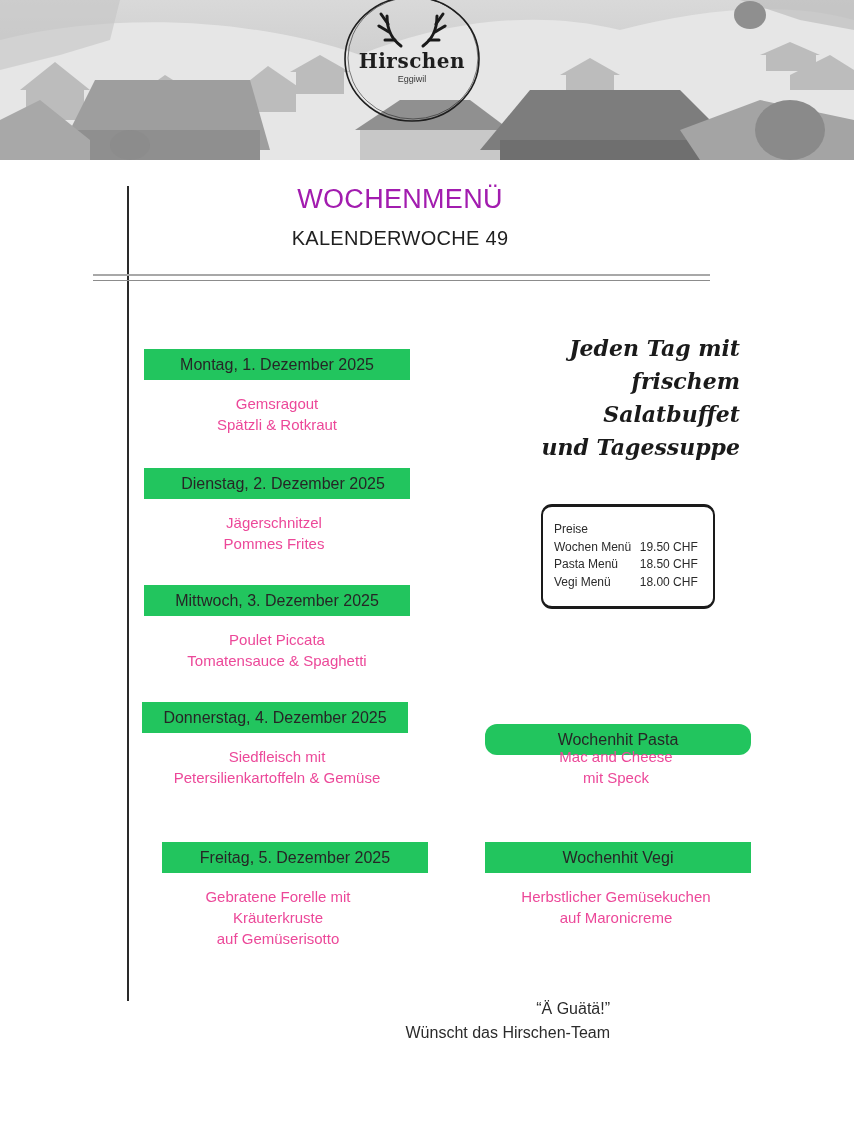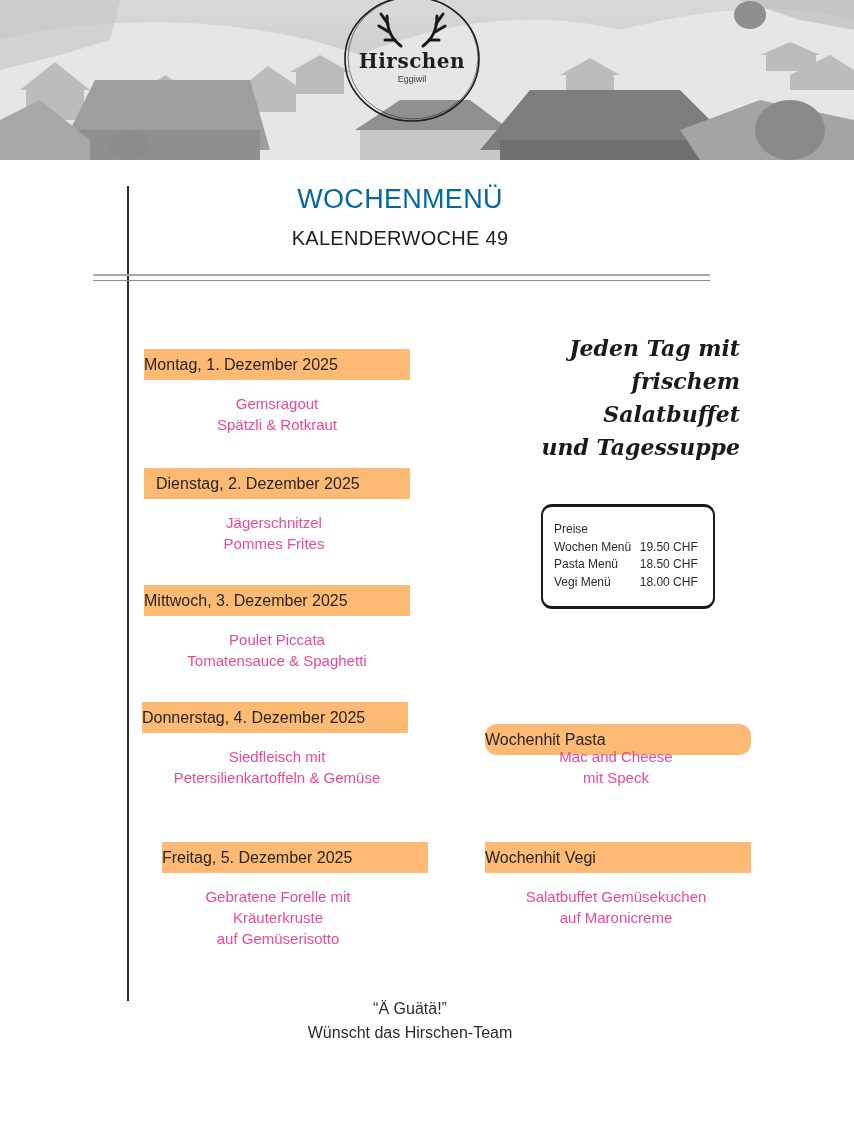--- a/index.html
+++ b/index.html
@@ -22,36 +22,36 @@
     font-size: 20px; color: #1e1e1e; letter-spacing: 0.5px;
   }
   .logo-sub {
     position: absolute; left: 0; right: 0; top: 80px; text-align: center;
     font-size: 9px; color: #3a3a3a;
   }
 
   
   .title-main {
     position: absolute; left: 200px; width: 400px; top: 184px; text-align: center;
-    font-size: 27px; font-weight: normal; color: #0369a1; letter-spacing: 0.3px;
+    font-size: 27px; font-weight: normal; color: #a21caf; letter-spacing: 0.3px;
   }
   .title-sub {
     position: absolute; left: 200px; width: 400px; top: 227px; text-align: center;
     font-size: 20px; color: #1f1f1f; letter-spacing: 0.3px;
   }
 
   
   .vline { position: absolute; left: 127px; top: 186px; width: 2px; height: 815px; background: #2a2a2a; }
   .hline1 { position: absolute; left: 93px; top: 274px; width: 617px; height: 2px; background: #a8a8a8; }
   .hline2 { position: absolute; left: 93px; top: 280px; width: 617px; height: 1px; background: #8c8c8c; }
 
   
   .day-header {
-    position: absolute; width: 266px; height: 31px; background: #fdba74;
-    font-size: 16px; line-height: 31px; color: #262626;
+    position: absolute; width: 266px; height: 31px; background: #22c55e;
+    font-size: 16px; line-height: 31px; text-align: center; color: #262626;
   }
   .dish {
     position: absolute; width: 280px; text-align: center;
     font-size: 15px; line-height: 21px; color: #ec4899;
   }
 
   
   .slogan {
     position: absolute; left: 490px; top: 332px; width: 250px; text-align: right;
     font-family: "DejaVu Serif", "Liberation Serif", serif; font-style: italic; font-weight: bold;
@@ -63,21 +63,21 @@
     position: absolute; left: 541px; top: 504px; width: 174px; height: 105px;
     border: 2px solid #1a1a1a; border-radius: 11px; border-top-width: 3px; border-bottom-width: 3px;
     padding: 14px 8px 0 11px; font-size: 12px; line-height: 17.5px; color: #2b2b2b;
   }
   .price-row { display: flex; }
   .price-name { width: 92px; }
   .price-val { width: 70px; }
 
   
   .footer {
-    position: absolute; left: 210px; width: 400px; top: 997px; text-align: center;
+    position: absolute; left: 210px; width: 400px; top: 997px; text-align: right;
     font-size: 16px; line-height: 24px; color: #2b2b2b;
   }
 </style>
 </head>
 <body>
 
 <div class="banner">
   <svg width="854" height="160" viewBox="0 0 854 160">
 
     <path d="M0,40 C120,10 260,20 360,55 C420,30 520,5 620,30 C700,10 780,0 854,20 L854,160 L0,160 Z" fill="#e6e6e6"></path>
@@ -196,20 +196,20 @@
 </div>
 
 <div class="day-header" style="left:485px; top:724px;border-radius:12px;">Wochenhit Pasta</div>
 <div class="dish" style="left:476px; top:746px;">
   <div>Mac and Cheese</div>
   <div>mit Speck</div>
 </div>
 
 <div class="day-header" style="left:485px; top:842px;">Wochenhit Vegi</div>
 <div class="dish" style="left:476px; top:886px;">
-  <div>Salatbuffet Gemüsekuchen</div>
+  <div>Herbstlicher Gemüsekuchen</div>
   <div>auf Maronicreme</div>
 </div>
 
 <div class="footer">
   <div>“Ä Guätä!”</div>
   <div>Wünscht das Hirschen-Team</div>
 </div>
 
 </body></html>

